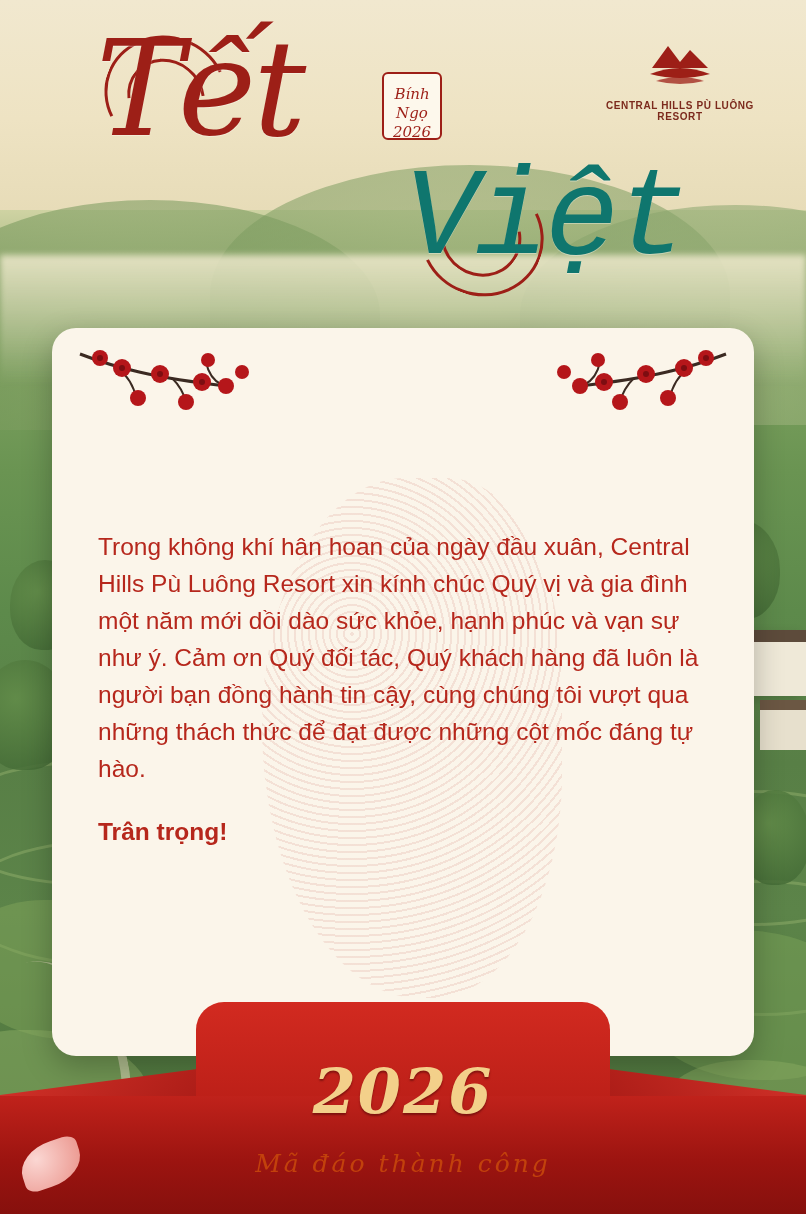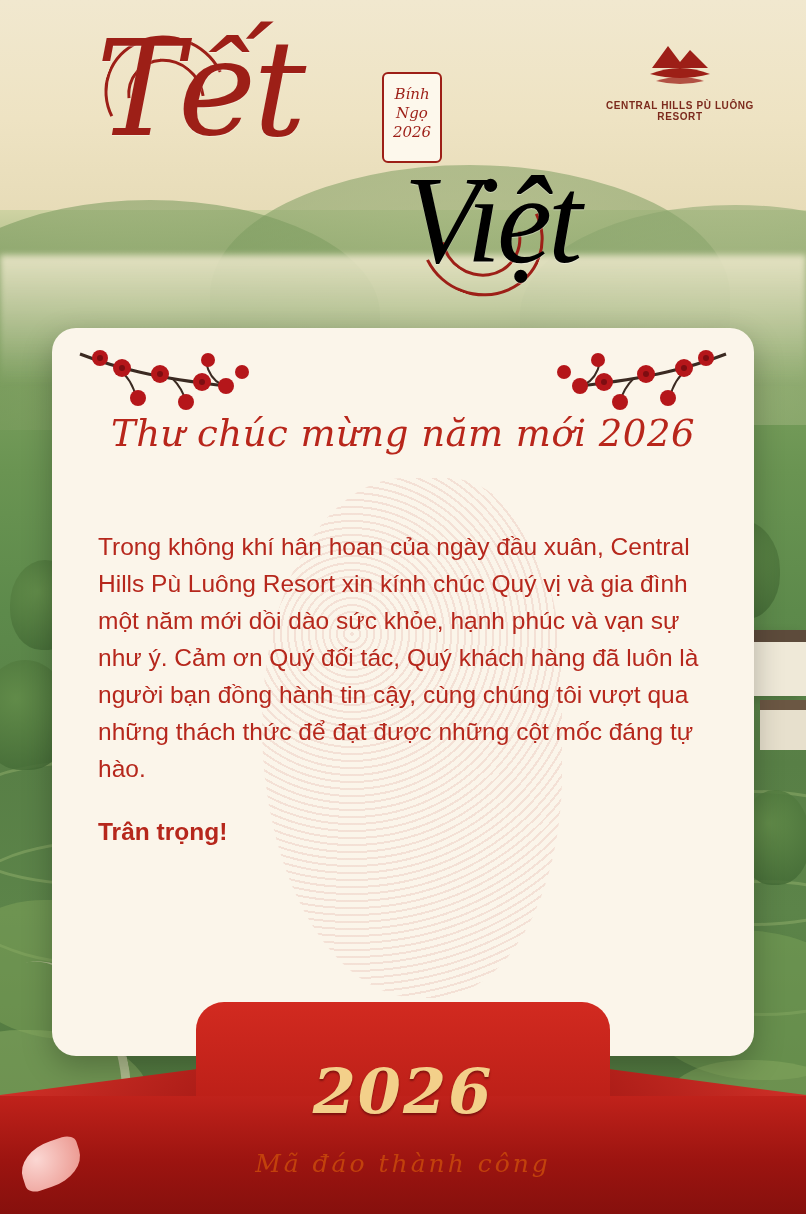--- a/index.html
+++ b/index.html
@@ -124,43 +124,43 @@
     font-family: "DejaVu Serif", serif;
     font-style: italic;
     font-size: 132px;
     color: #9d1f17;
     letter-spacing: -6px;
     text-shadow: 0 1px 0 rgba(255,255,255,0.35);
   }
   .viet-word {
     position: absolute;
     left: 404px; top: 150px;
-    font-family: Liberation Serif, serif;
+    font-family: Liberation Mono, monospace;
     font-style: italic;
     font-size: 124px;
-    color: #000000;
+    color: #0f766e;
     letter-spacing: -4px;
     text-shadow: 0 1px 0 rgba(255,255,255,0.35);
   }
   .swirl {
     position: absolute;
     border: 3px solid #9d1f17;
     border-radius: 50%;
     border-right-color: transparent;
     border-bottom-color: transparent;
   }
   .s1 { left: 104px; top: 36px; width: 118px; height: 110px; transform: rotate(20deg); }
   .s2 { left: 126px; top: 60px; width: 74px; height: 68px; transform: rotate(40deg); }
   .s3 { left: 420px; top: 178px; width: 118px; height: 112px; transform: rotate(200deg); }
   .s4 { left: 440px; top: 198px; width: 76px; height: 72px; transform: rotate(215deg); }
 
   .stamp {
     position: absolute;
     left: 382px; top: 72px;
-    width: 60px; height: 91px;
+    width: 60px; height: 68px;
     border: 2px solid #9d1f17;
     border-radius: 6px;
     background: #fdf8ec;
     color: #9d1f17;
     font-family: "DejaVu Serif", serif;
     font-style: italic;
     font-size: 15px;
     line-height: 19px;
     text-align: center;
     padding-top: 11px;
@@ -395,21 +395,20 @@
         <circle cx="166" cy="30" r="7"></circle>
       </g>
       <g fill="#7d0d11">
         <circle cx="24" cy="16" r="3"></circle>
           <circle cx="46" cy="26" r="3"></circle>
         <circle cx="84" cy="32" r="3"></circle>
           <circle cx="126" cy="40" r="3"></circle>
       </g>
     </svg>
 
-    <div class="script-heading">Thư chúc mừng năm mới 2026</div>
 
     <div class="letter-body">
       <p>Trong không khí hân hoan của ngày đầu xuân, Central Hills Pù Luông Resort xin kính chúc Quý vị và gia đình một năm mới dồi dào sức khỏe, hạnh phúc và vạn sự như ý. Cảm ơn Quý đối tác, Quý khách hàng đã luôn là người bạn đồng hành tin cậy, cùng chúng tôi vượt qua những thách thức để đạt được những cột mốc đáng tự hào.</p>
       <p class="closing">Trân trọng!</p>
     </div>
   </div>
 
   <div class="ribbon-tail-l"></div>
   <div class="ribbon-tail-r"></div>
   <div class="ribbon-arch"></div>

